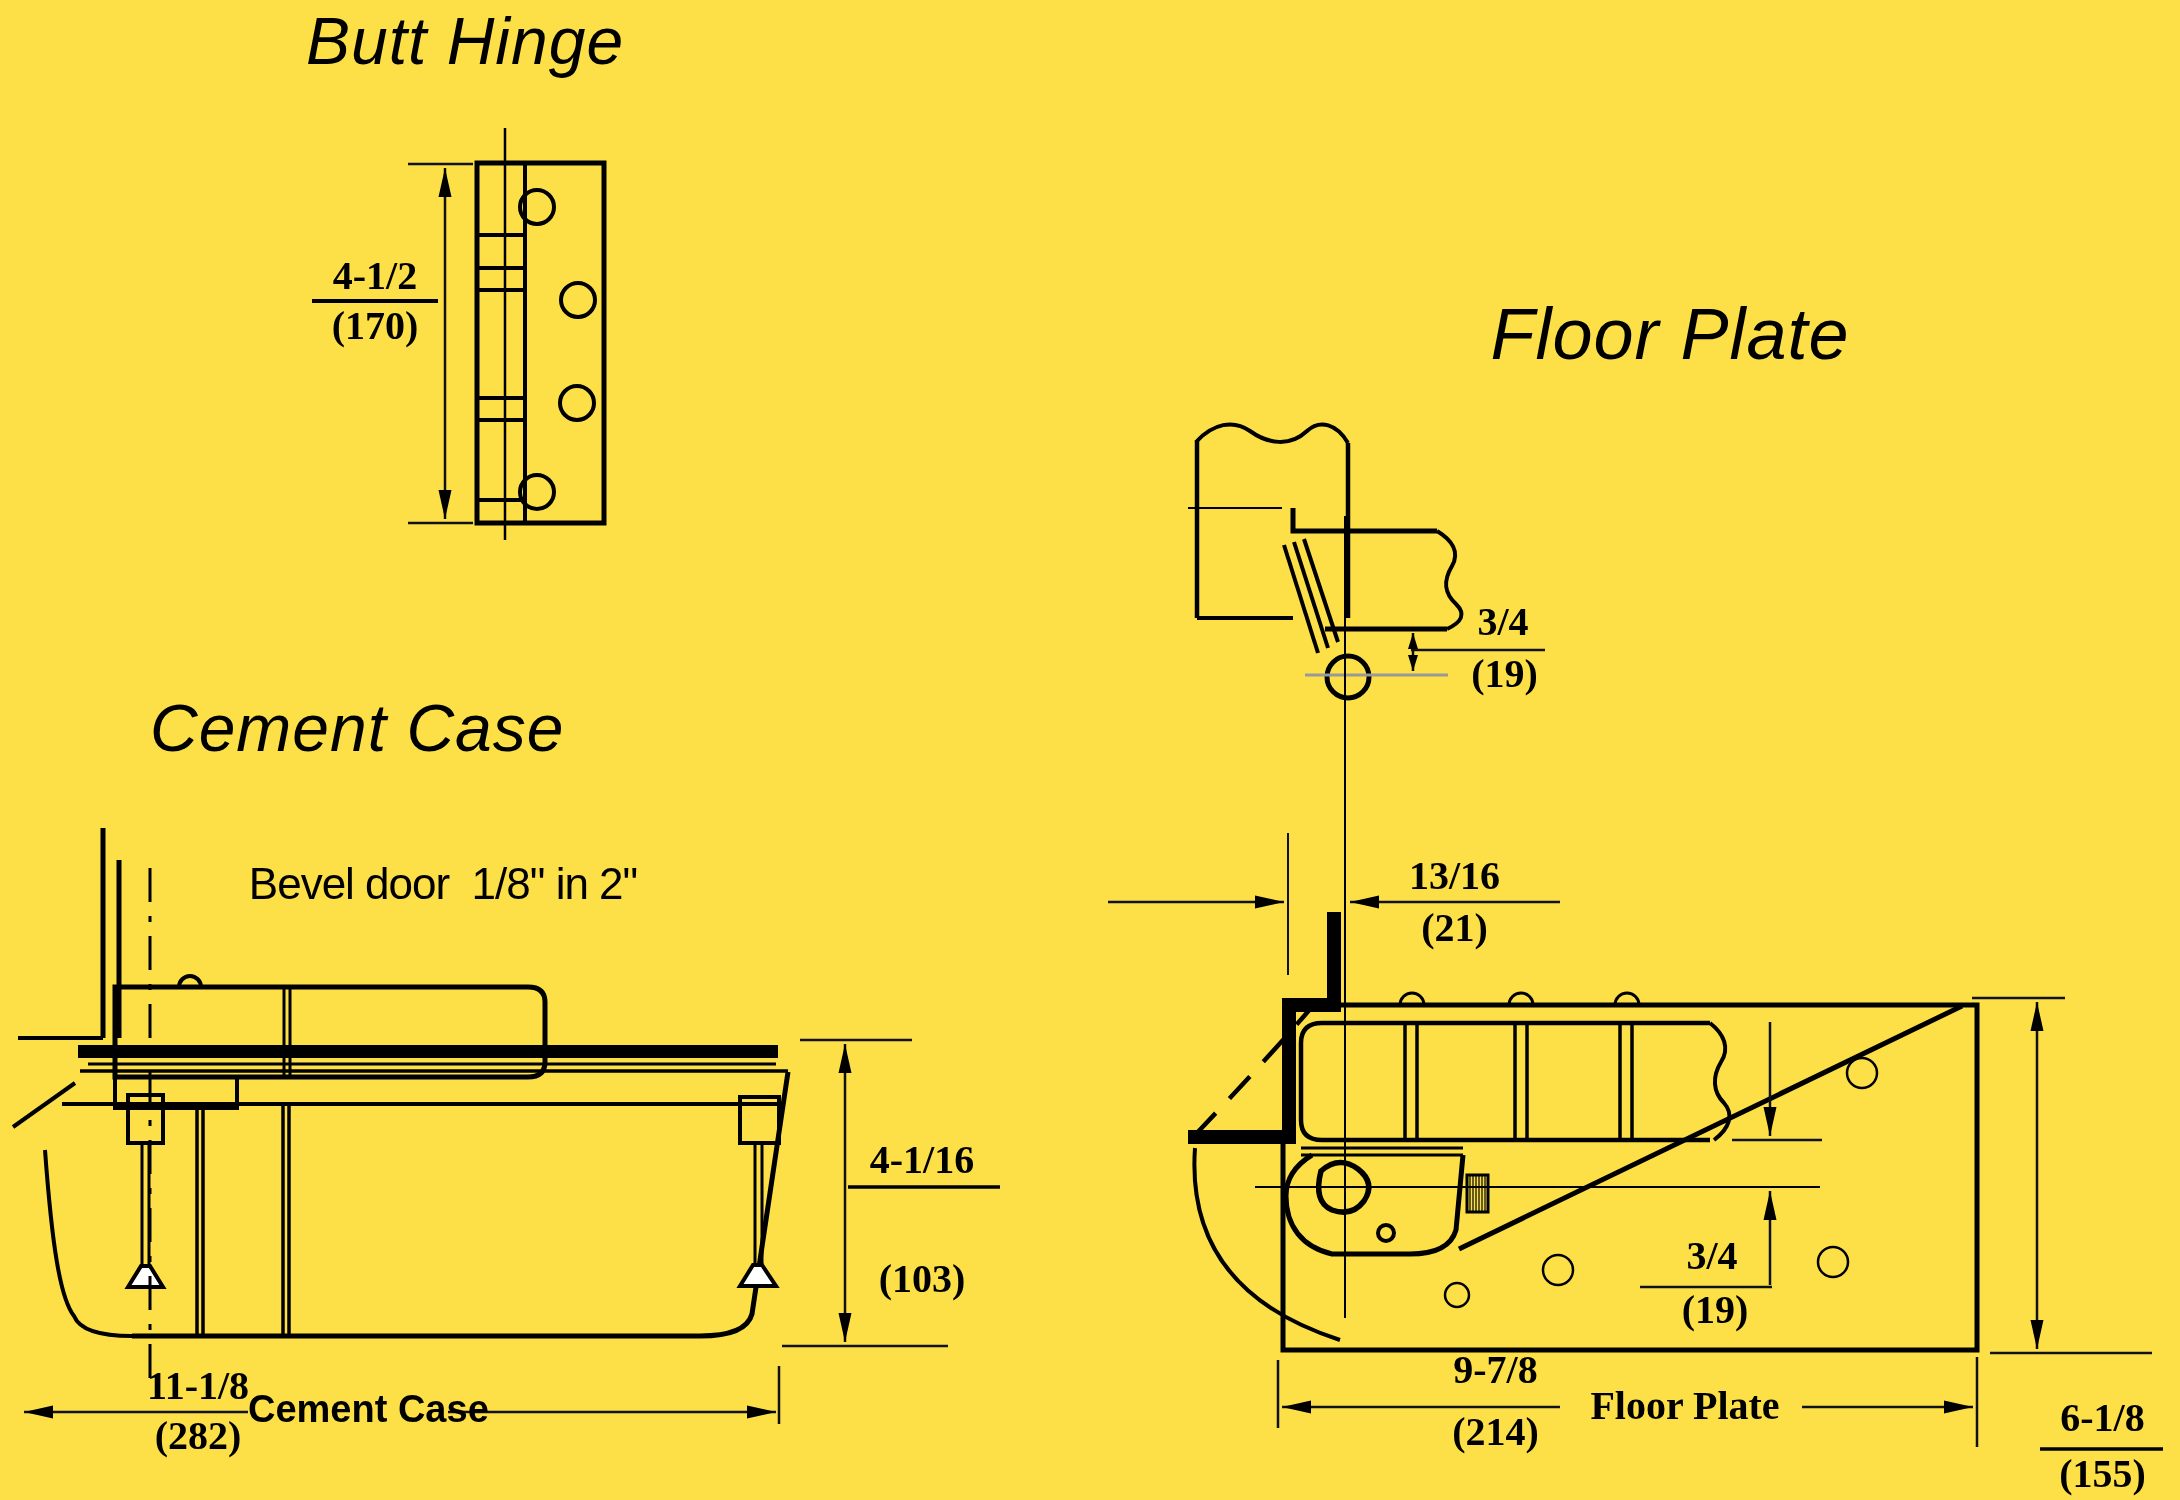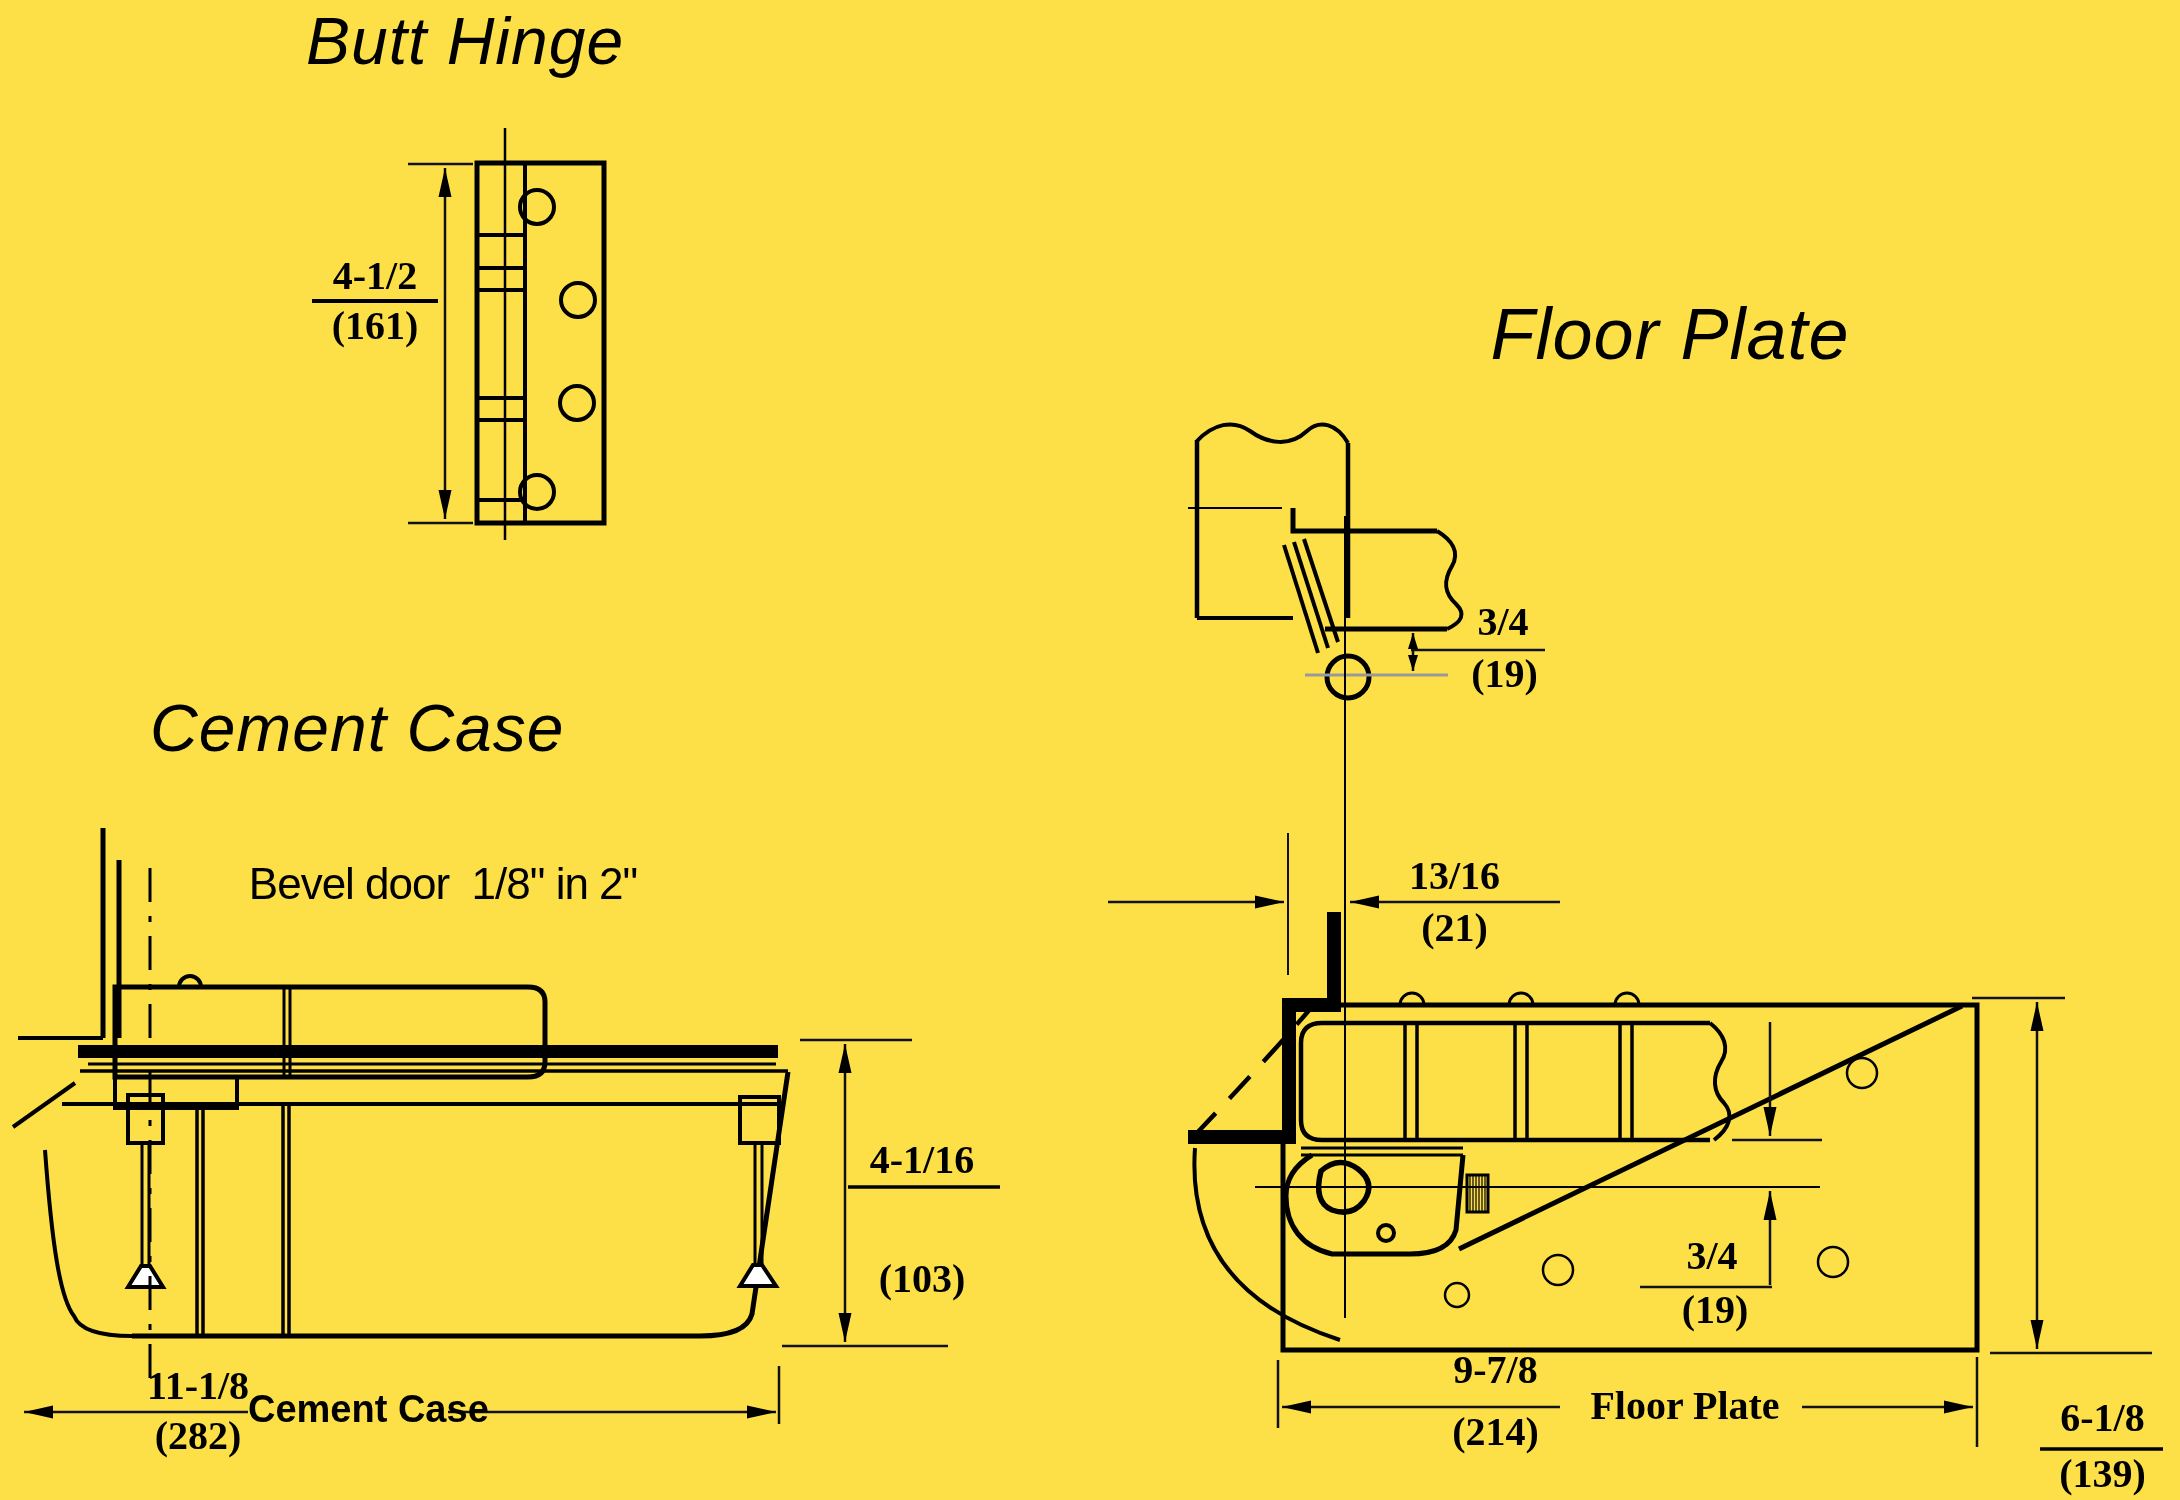--- a/index.html
+++ b/index.html
@@ -209,36 +209,36 @@
         <line x1="2037" y1="1175" x2="2037" y2="1002" marker-end="url(#arr)"></line>
         <line x1="2037" y1="1175" x2="2037" y2="1349" marker-end="url(#arr)"></line>
         <line x1="1990" y1="1353" x2="2152" y2="1353"></line>
         <line x1="2040" y1="1449" x2="2163" y2="1449" stroke="#000" stroke-width="3.5"></line>
       </g>
     </g>
   </svg>
 
   <div class="t title" style="left:285px;top:8px;width:360px;">Butt Hinge</div>
   <div class="t dim" style="left:312px;top:256px;width:126px;">4-1/2</div>
-  <div class="t dim" style="left:312px;top:306px;width:126px;">(161)</div>
+  <div class="t dim" style="left:312px;top:306px;width:126px;">(170)</div>
 
   <div class="t title" style="left:150px;top:695px;width:400px;">Cement Case</div>
   <div class="t note" style="left:228px;top:862px;width:430px;">Bevel door  1/8" in 2"</div>
   <div class="t dim" style="left:847px;top:1140px;width:150px;">4-1/16</div>
   <div class="t dim" style="left:847px;top:1259px;width:150px;">(103)</div>
   <div class="t dim" style="left:128px;top:1366px;width:140px;">11-1/8</div>
   <div class="t dim" style="left:128px;top:1416px;width:140px;">(282)</div>
   <div class="t dim-sm" style="left:248px;top:1390px;width:200px;">Cement Case</div>
 
   <div class="t title-lg" style="left:1445px;top:298px;width:450px;">Floor Plate</div>
   <div class="t dim" style="left:1458px;top:602px;width:90px;">3/4</div>
   <div class="t dim" style="left:1452px;top:654px;width:105px;">(19)</div>
   <div class="t dim" style="left:1382px;top:856px;width:145px;">13/16</div>
   <div class="t dim" style="left:1392px;top:908px;width:125px;">(21)</div>
   <div class="t dim" style="left:1662px;top:1236px;width:100px;">3/4</div>
   <div class="t dim" style="left:1660px;top:1290px;width:110px;">(19)</div>
   <div class="t dim" style="left:1418px;top:1350px;width:155px;text-align:center;">9-7/8</div>
   <div class="t dim" style="left:1418px;top:1412px;width:155px;">(214)</div>
   <div class="t dim" style="left:1570px;top:1386px;width:230px;">Floor Plate</div>
   <div class="t dim" style="left:2040px;top:1398px;width:125px;text-align:center;">6-1/8</div>
-  <div class="t dim" style="left:2040px;top:1454px;width:125px;">(139)</div>
+  <div class="t dim" style="left:2040px;top:1454px;width:125px;">(155)</div>
 
 </div>
 
 </body></html>

